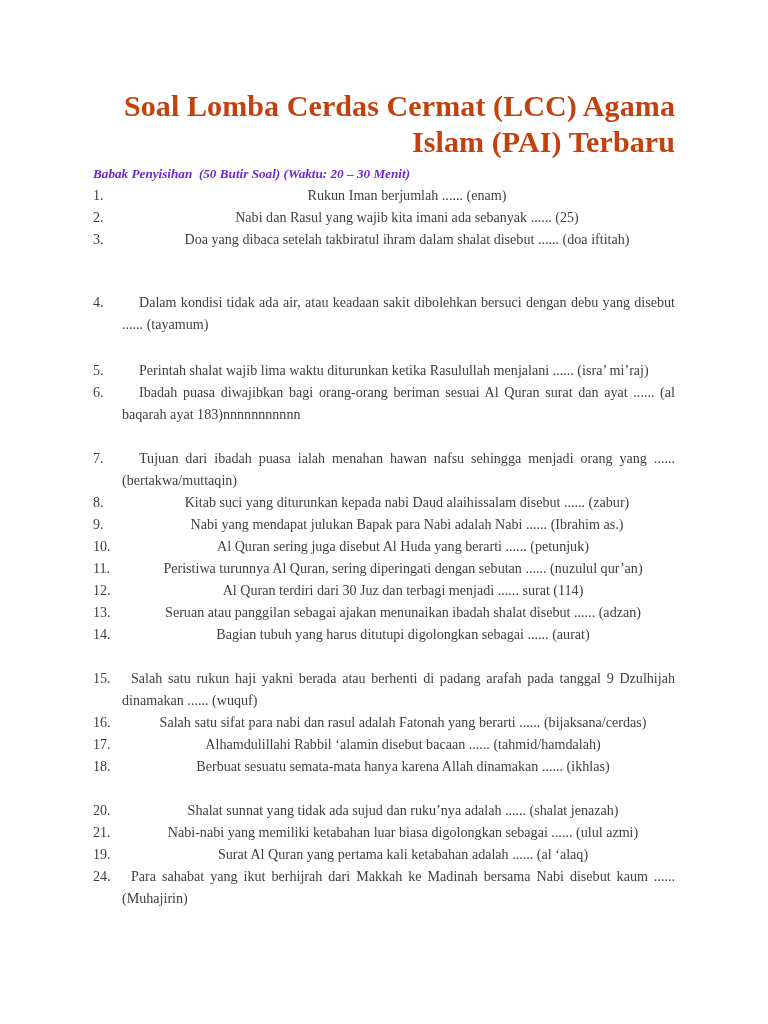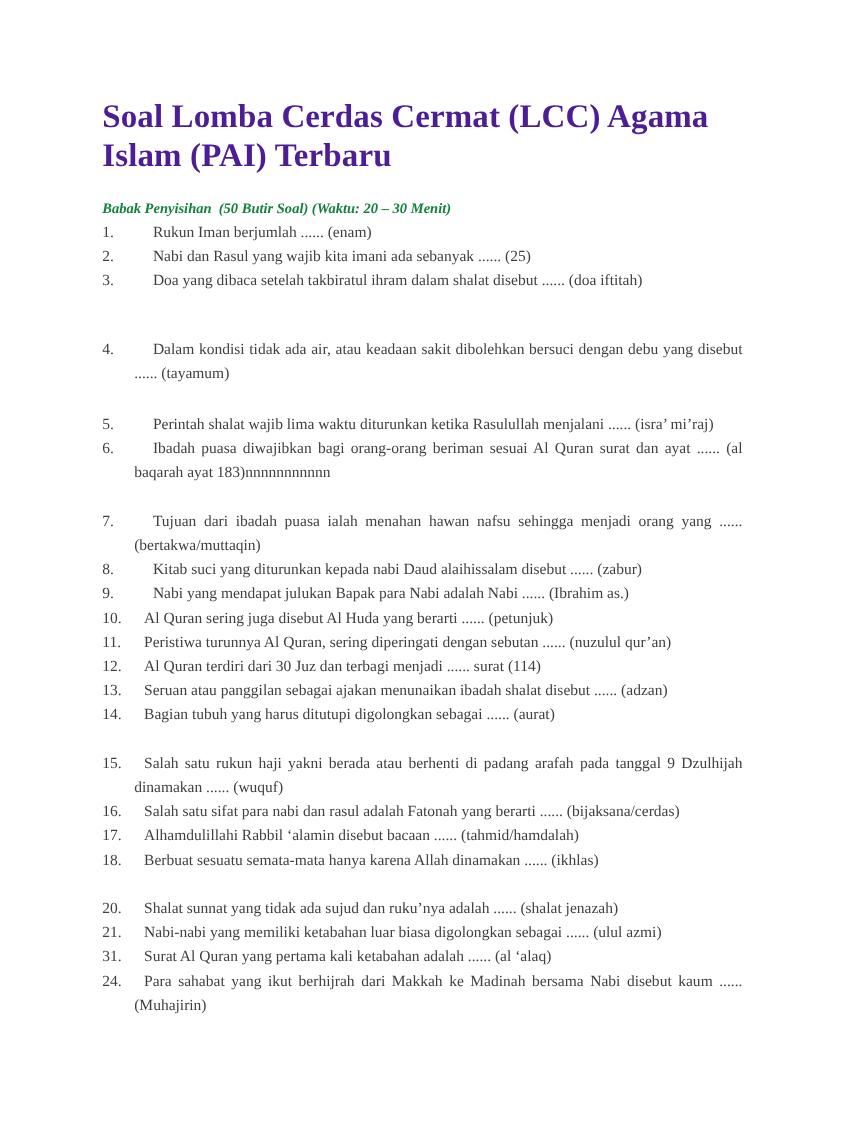--- a/index.html
+++ b/index.html
@@ -19,30 +19,31 @@
       position: absolute;
       left: 93px;
       top: 88px;
       width: 582px;
     }
     .title {
       font-family: "Liberation Serif", "DejaVu Serif", serif;
       font-weight: bold;
       font-size: 30px;
       line-height: 36px;
-      color: #4c1d95;
+      color: #c2410c;
       margin: 0;
       letter-spacing: 0.1px;
+      text-align: right;
     }
     .subtitle {
       font-style: italic;
       font-weight: bold;
       font-size: 13.2px;
-      color: #15803d;
-      margin-top: 20px;
+      color: #6d28d9;
+      margin-top: 4px;
       height: 20px;
       line-height: 20px;
       white-space: pre;
     }
     .list {
       margin: 0;
       padding: 0;
       list-style: none;
     }
     .item {
@@ -56,21 +57,21 @@
     .item .num {
       position: absolute;
       left: 0;
       top: 0;
       width: 29px;
     }
     .item .text {
       display: block;
     }
     .item.single .text {
-      text-align: left;
+      text-align: center;
       white-space: nowrap;
     }
     .gap {
       height: 22px;
     }
     .text-inner {
       text-align-last: left;
     }
   </style>
 </head>
@@ -160,21 +161,21 @@
     <li class="gap"></li>
     <li class="item single">
         <span class="num">20.</span>
         <span class="text first" style="padding-left:9px">Shalat sunnat yang tidak ada sujud dan ruku’nya adalah  ...... (shalat jenazah)</span>
       </li>
     <li class="item single">
         <span class="num">21.</span>
         <span class="text first" style="padding-left:9px">Nabi-nabi yang memiliki ketabahan luar biasa digolongkan sebagai ...... (ulul azmi)</span>
       </li>
     <li class="item single">
-        <span class="num">31.</span>
+        <span class="num">19.</span>
         <span class="text first" style="padding-left:9px">Surat Al Quran yang pertama kali ketabahan adalah ...... (al ‘alaq)</span>
       </li>
     <li class="item">
         <span class="num">24.</span>
         <span class="text text-inner" style="text-indent:9px;">Para sahabat yang ikut berhijrah dari Makkah ke Madinah bersama Nabi disebut kaum ...... (Muhajirin)</span>
       </li>
   </ol>
 </div>
 
 <style>

